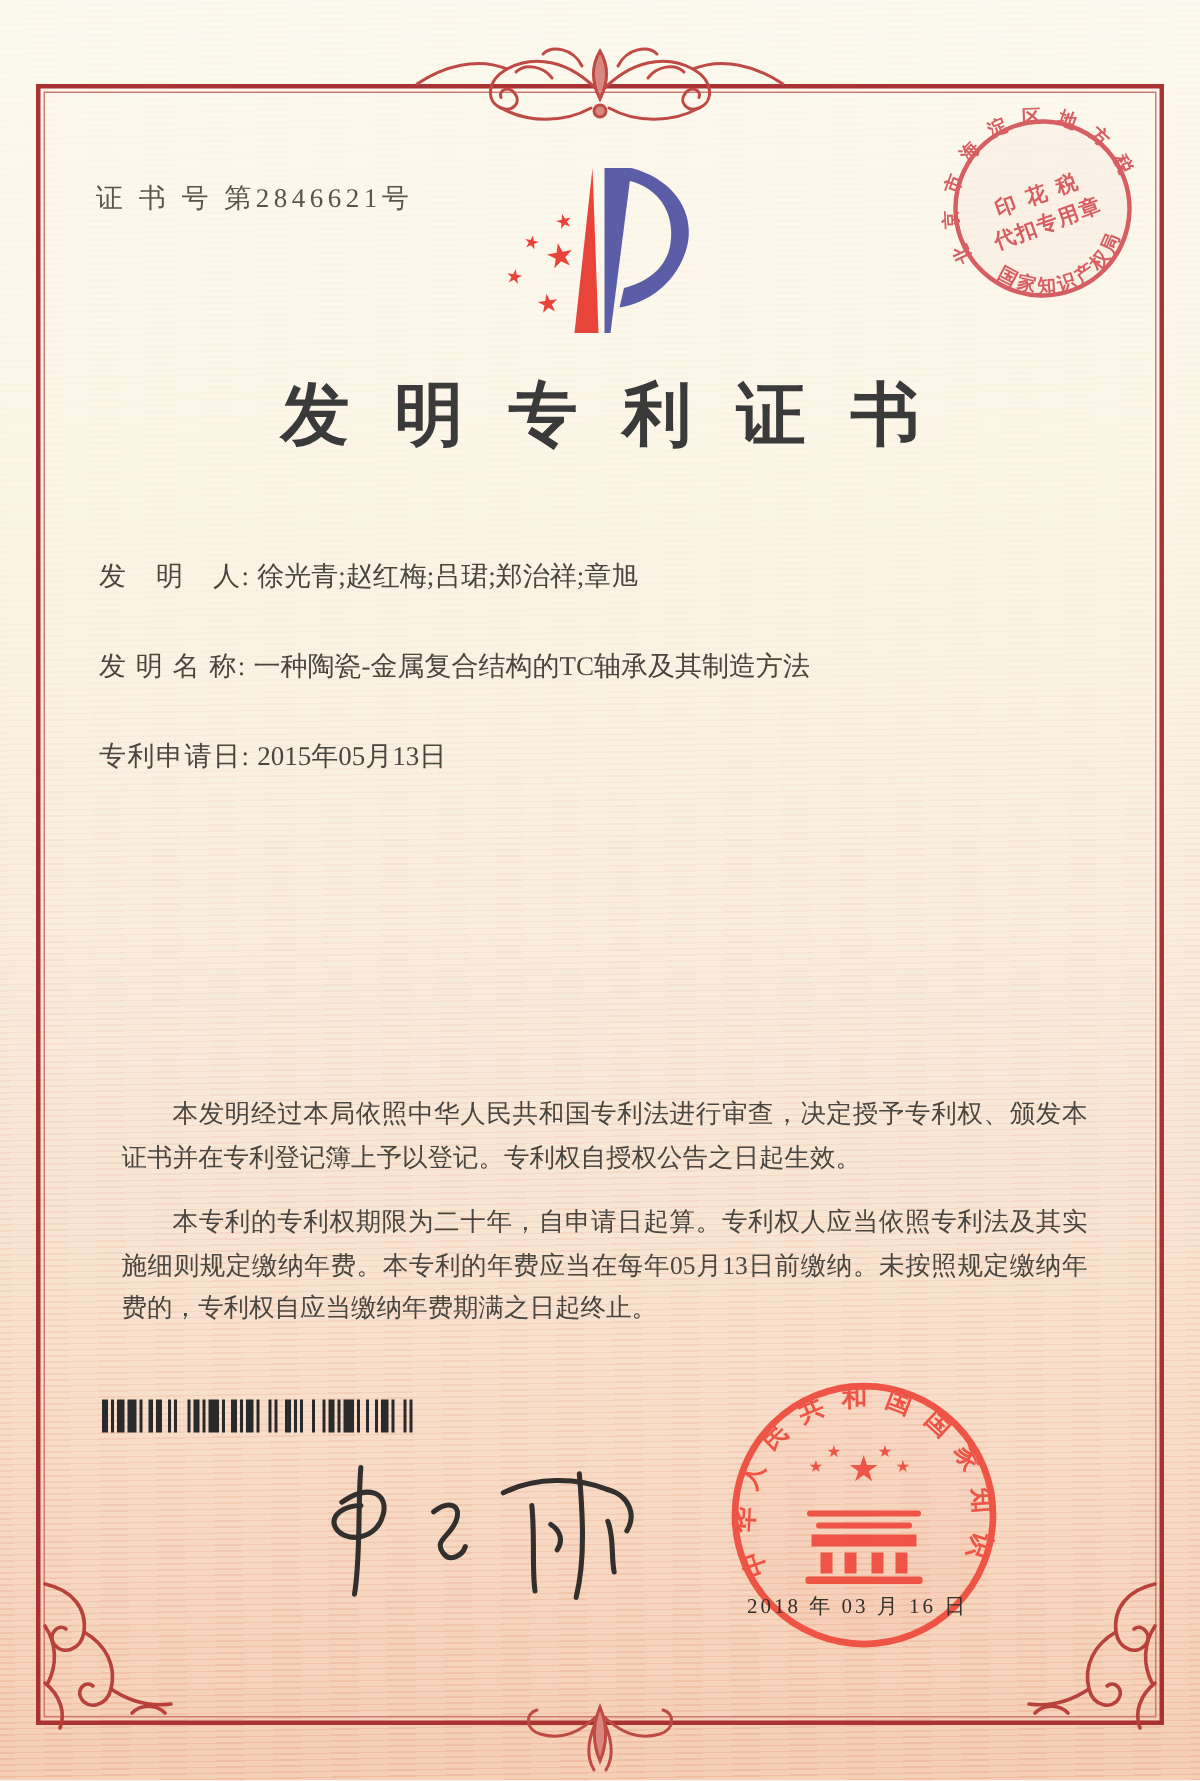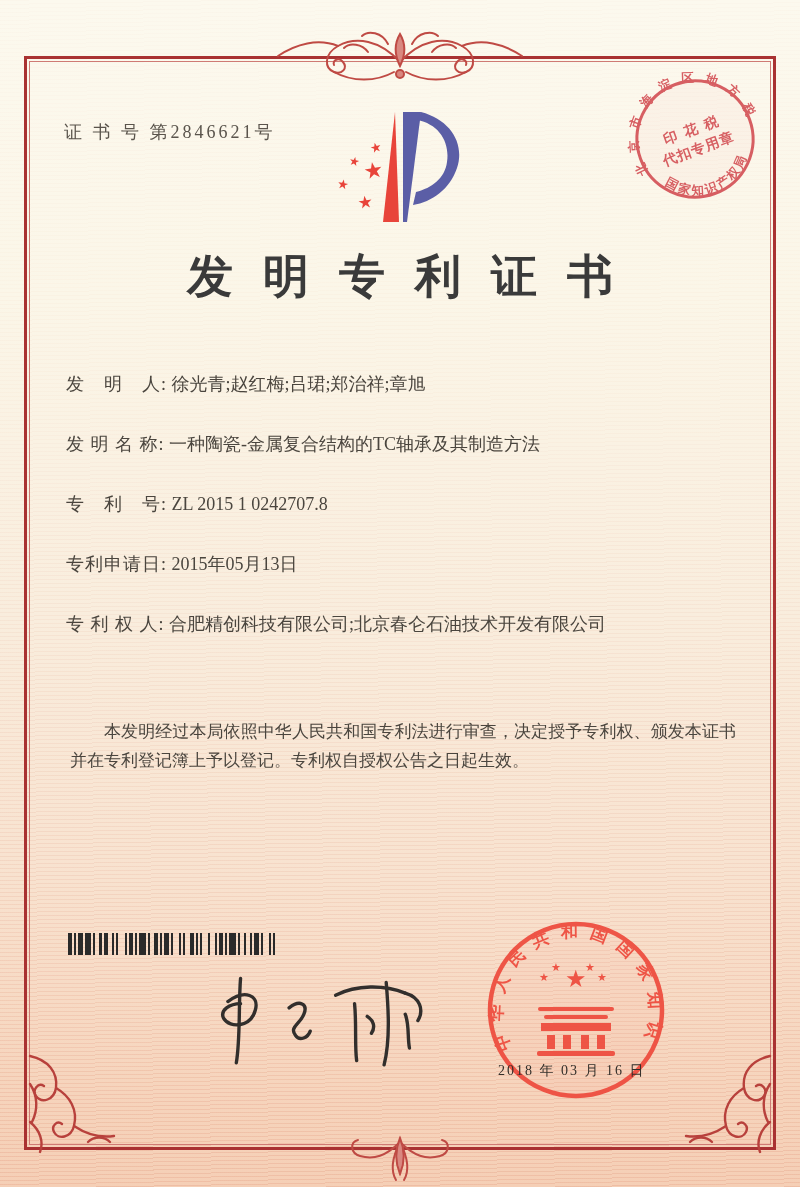--- a/index.html
+++ b/index.html
@@ -15,21 +15,21 @@
             mask-image:linear-gradient(180deg,rgba(0,0,0,0.10) 0%,rgba(0,0,0,0.16) 35%,rgba(0,0,0,0.55) 70%,rgba(0,0,0,0.95) 100%);
   }
   .frame{position:absolute;left:24px;top:56px;width:752px;height:1094px;border:3px solid #a93232;box-sizing:border-box;}
   .frame::after{content:"";position:absolute;inset:2px;border:1px solid #cf7a74;}
   .cert-no{position:absolute;left:64px;top:120px;font-size:18px;color:#5a544c;letter-spacing:3px;}
   .title{position:absolute;left:0;top:246px;width:100%;text-align:center;font-size:46px;font-weight:bold;color:#3a3a3a;letter-spacing:30px;padding-left:30px;box-sizing:border-box;}
   .fields{position:absolute;left:66px;top:372px;width:676px;}
   .field-row{height:60px;font-size:18px;color:#4a453e;}
   .field-row .lbl{letter-spacing:1px;}
   .paragraphs{position:absolute;left:66px;top:714px;width:674px;font-size:17px;line-height:1.68;color:#4a453e;text-align:justify;}
-  .paragraphs p{margin:4px;text-indent:2em;}
+  .paragraphs p{margin:15px;text-indent:2em;}
   .barcode{position:absolute;left:68px;top:933px;height:22px;display:flex;align-items:stretch;}
   .barcode div{height:100%;}
   .signoff{position:absolute;left:68px;top:996px;font-family:"Liberation Sans","DejaVu Sans",sans-serif;color:#2f2f2f;font-size:19px;line-height:38px;letter-spacing:2px;}
   .signature-svg{position:absolute;left:195px;top:972px;}
   .seal-svg{position:absolute;left:481px;top:915px;opacity:0.92;}
   .seal-date{position:absolute;left:498px;top:1062px;font-size:14px;color:#332f2a;letter-spacing:2px;z-index:5;}
   .tax-stamp{position:absolute;left:620px;top:64px;width:150px;height:150px;transform:rotate(-20deg);opacity:0.88;}
   .ornament{position:absolute;pointer-events:none;}
   .logo-svg{position:absolute;left:333px;top:110px;}
 </style>
@@ -124,35 +124,28 @@
   <div class="fields">
     <div class="field-row">
       <span class="lbl">发　明　人:</span>
       <span class="val">徐光青;赵红梅;吕珺;郑治祥;章旭</span>
     </div>
     <div class="field-row">
       <span class="lbl">发 明 名 称:</span>
       <span class="val">一种陶瓷-金属复合结构的TC轴承及其制造方法</span>
     </div>
     <div class="field-row">
-      <span class="lbl">专　利　号:</span>
-      <span class="val">ZL 2015 1 0242707.8</span>
-    </div>
-    <div class="field-row">
       <span class="lbl">专利申请日:</span>
       <span class="val">2015年05月13日</span>
     </div>
-    <div class="field-row">
-      <span class="lbl">专 利 权 人:</span>
-      <span class="val">合肥精创科技有限公司;北京春仑石油技术开发有限公司</span>
-    </div>
   </div>
 
   <div class="paragraphs">
     <p>本发明经过本局依照中华人民共和国专利法进行审查，决定授予专利权、颁发本证书并在专利登记簿上予以登记。专利权自授权公告之日起生效。</p>
+    <p>本专利的专利权期限为二十年，自申请日起算。专利权人应当依照专利法及其实施细则规定缴纳年费。本专利的年费应当在每年05月13日前缴纳。未按照规定缴纳年费的，专利权自应当缴纳年费期满之日起终止。</p>
   </div>
 
   <div class="barcode" id="barcode">
       <div style="width: 4.2px; background: rgb(42, 42, 42);"></div>
       <div style="width: 2.1px; background: transparent;"></div>
       <div style="width: 2.1px; background: rgb(42, 42, 42);"></div>
       <div style="width: 2.1px; background: transparent;"></div>
       <div style="width: 4.2px; background: rgb(42, 42, 42);"></div>
       <div style="width: 2.1px; background: transparent;"></div>
       <div style="width: 6.3px; background: rgb(42, 42, 42);"></div>

